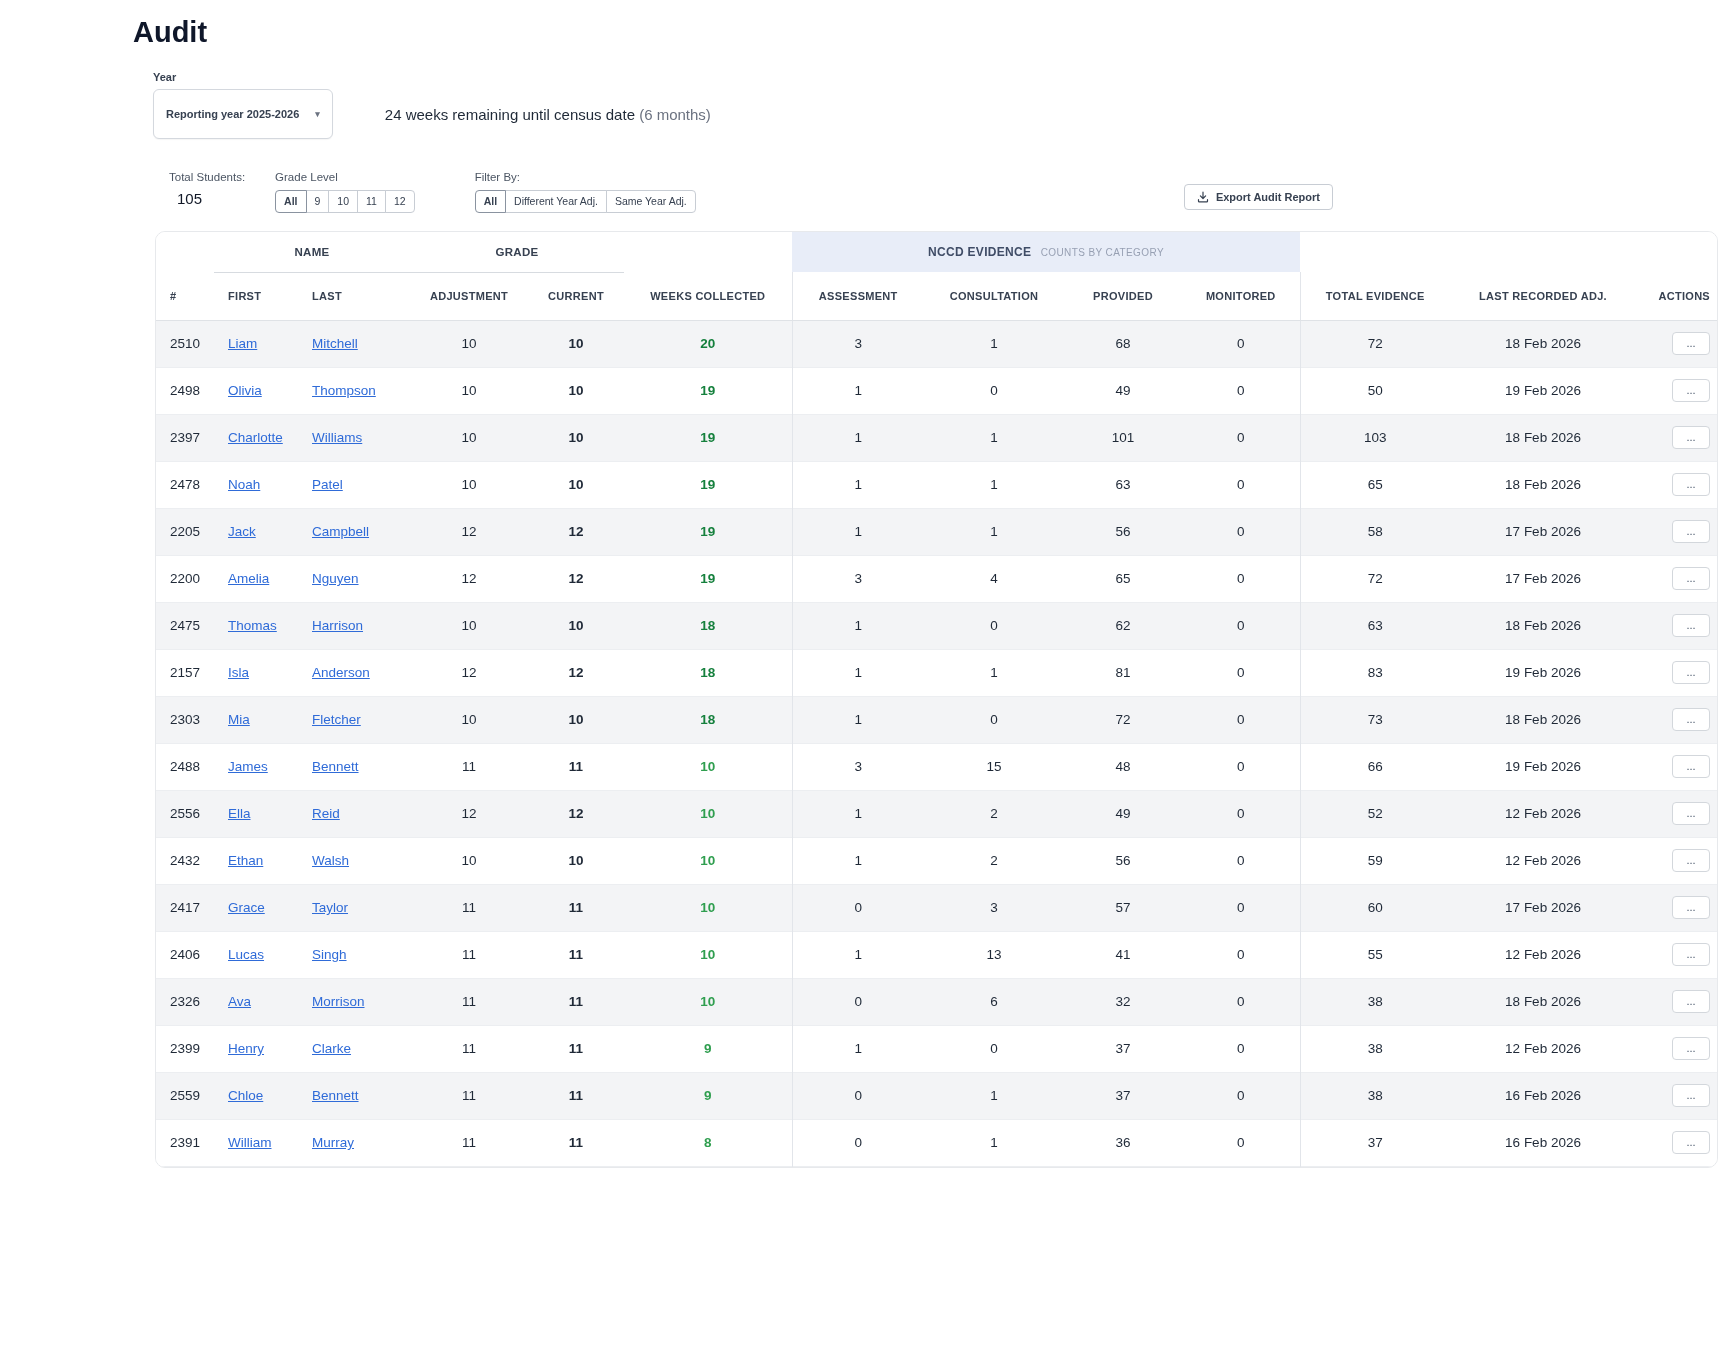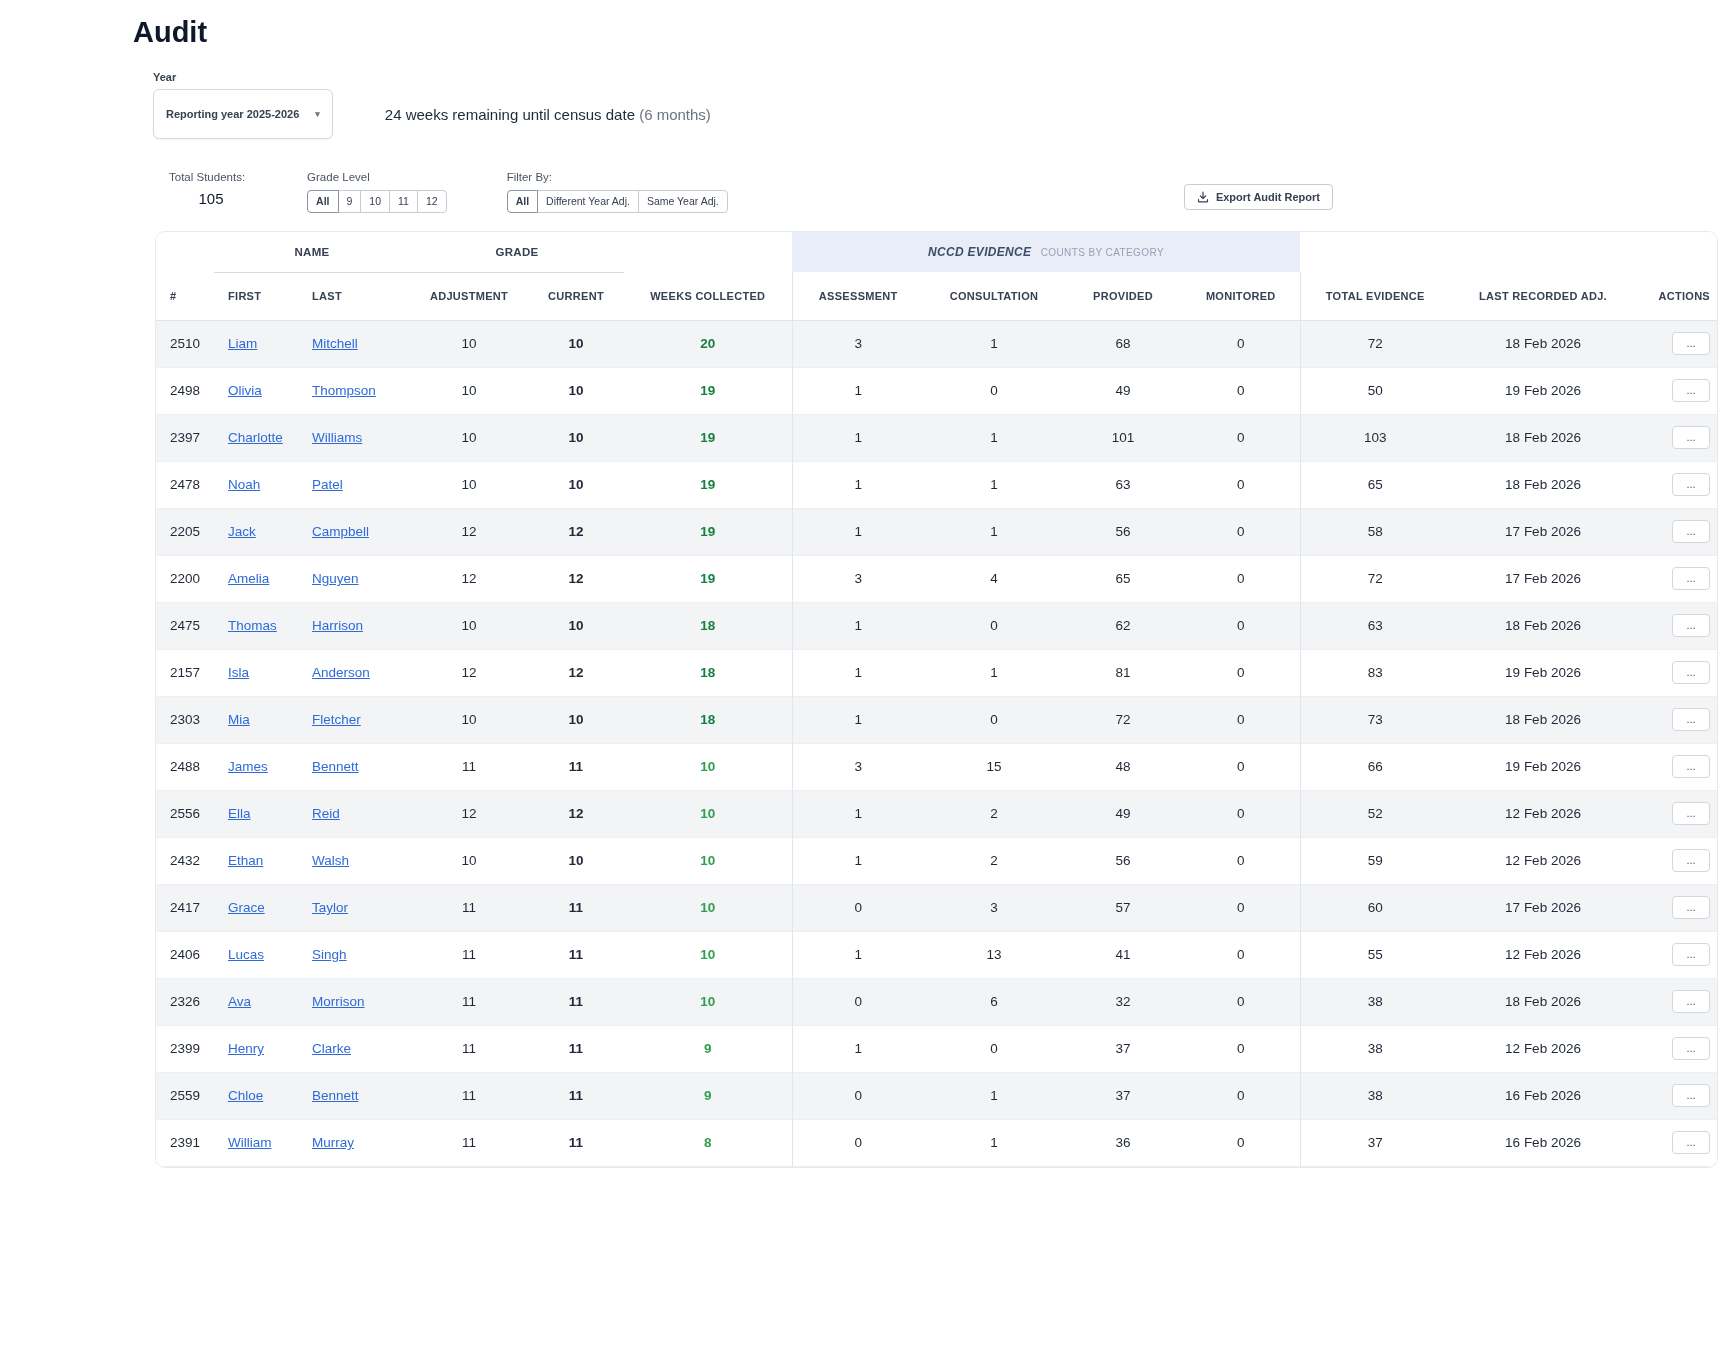--- a/index.html
+++ b/index.html
@@ -51,23 +51,23 @@
     align-items: flex-start;
     margin-top: 32px;
     margin-bottom: 18px;
     max-width: 1180px;
   }
   .small-label {
     font-size: 11.5px;
     color: #4b5563;
     margin-bottom: 7px;
   }
-  .total-block { margin-left: 16px; text-align: center; }
+  .total-block { margin-left: 16px; text-align: left; }
   .total-value { font-size: 15px; color: #111827; margin-top: 4px; padding-left: 8px; }
-  .grade-block { margin-left: 62px; }
+  .grade-block { margin-left: 30px; }
   .filter-block { margin-left: 60px; }
   .segmented { display: inline-flex; }
   .seg-btn {
     font-family: "Liberation Sans", sans-serif;
     font-size: 10.5px;
     color: #374151;
     background: #ffffff;
     border: 1px solid #c8cdd4;
     padding: 4px 8px;
     margin-left: -1px;
@@ -117,21 +117,21 @@
   tr.group-row th { height: 40px; vertical-align: middle; }
   th.g-name, th.g-grade {
     text-align: center;
     border-bottom: 1px solid #d7dbe0;
     font-size: 11.5px;
   }
   th.g-nccd {
     background: var(--nccd-bg, #e8edf8);
     text-align: center;
   }
-  .nccd-title { font-size: 12px; font-weight: 700; color: #3f4c66; font-style: italic; }
+  .nccd-title { font-size: 12px; font-weight: 700; color: #3f4c66; }
   .nccd-sub { font-size: 10px; font-weight: 400; color: #97a0b3; margin-left: 6px; letter-spacing: 0.4px; }
   tr.cols-row th { height: 48px; vertical-align: middle; border-bottom: 1px solid #dfe2e6; }
   .al { text-align: left; padding-left: 14px; }
   .ac { text-align: center; }
   .ar { text-align: right; padding-right: 14px; }
   .nccd-l { border-left: 1px solid #e2e5ea; }
   .nccd-r { border-right: 1px solid #e2e5ea; }
 
   tbody tr { height: 47px; border-bottom: 1px solid #eceef1; }
   tbody tr:nth-child(odd) { background: #f3f4f6; }

